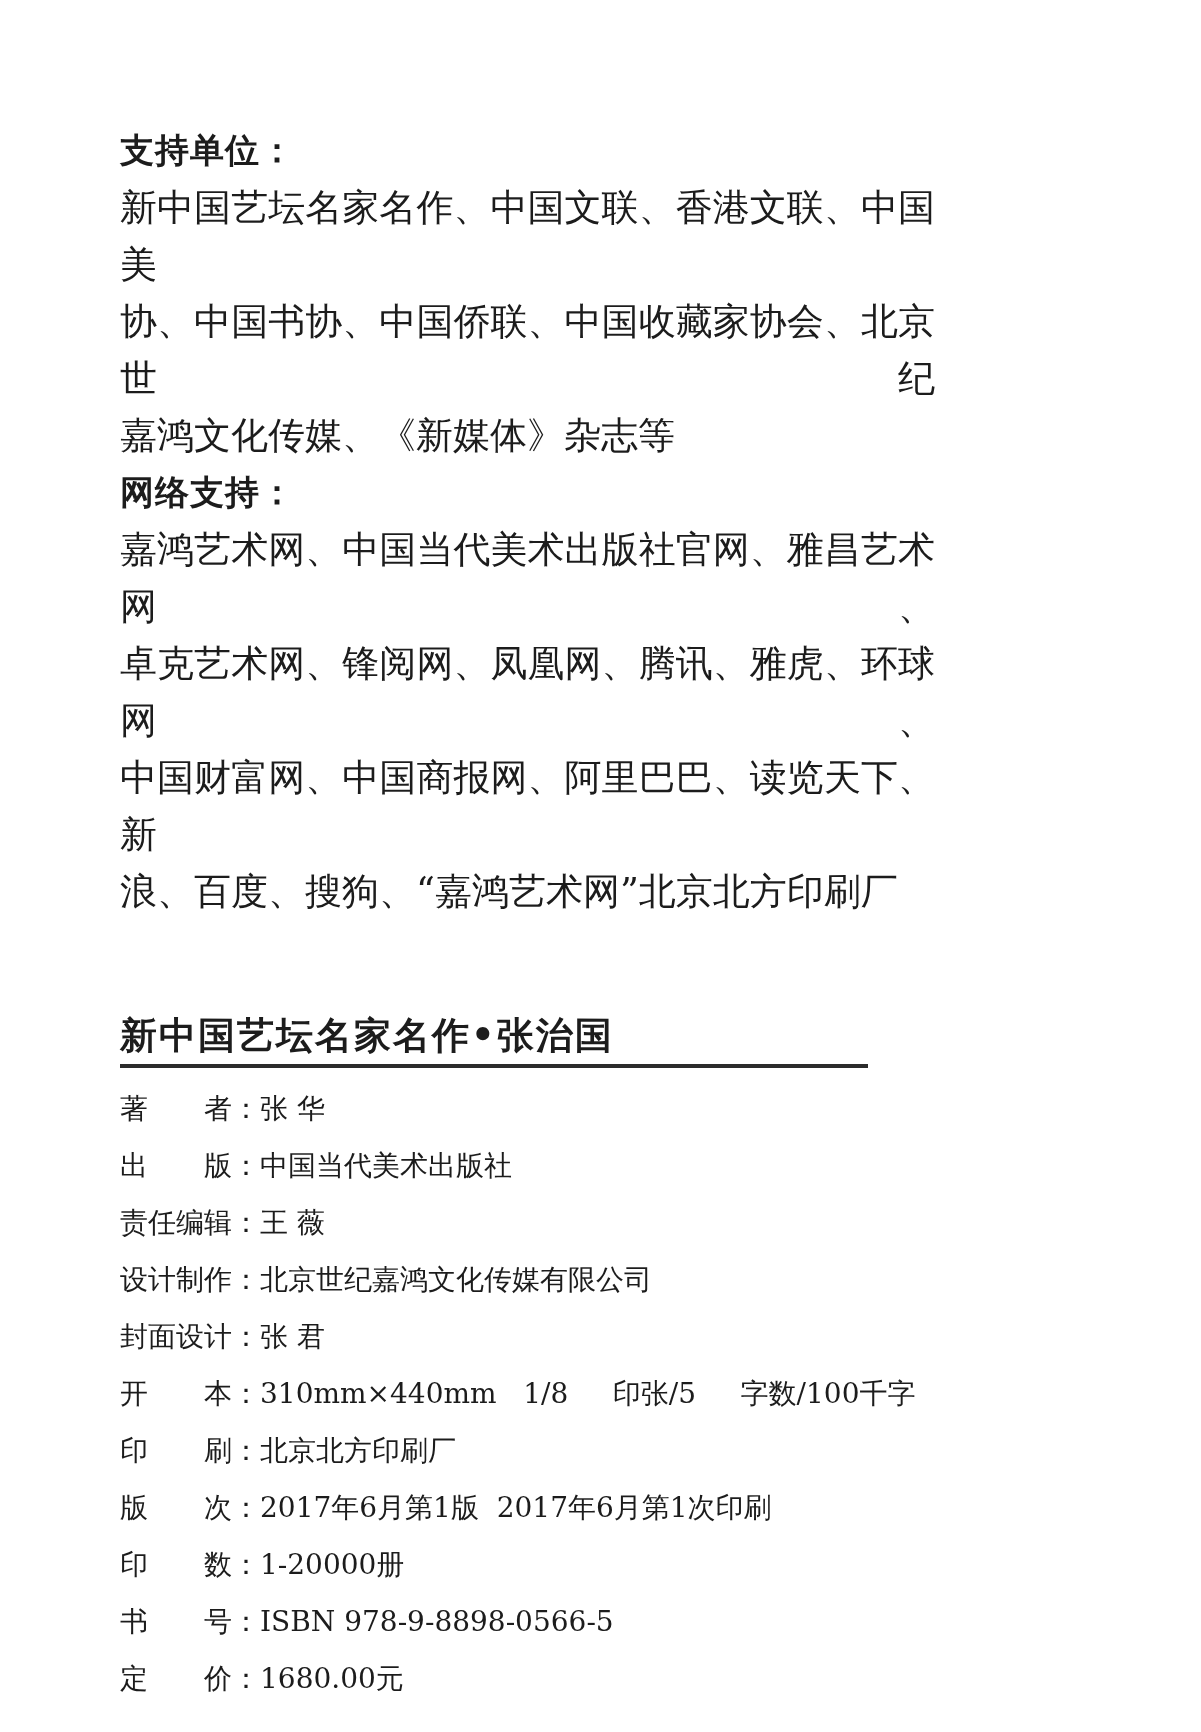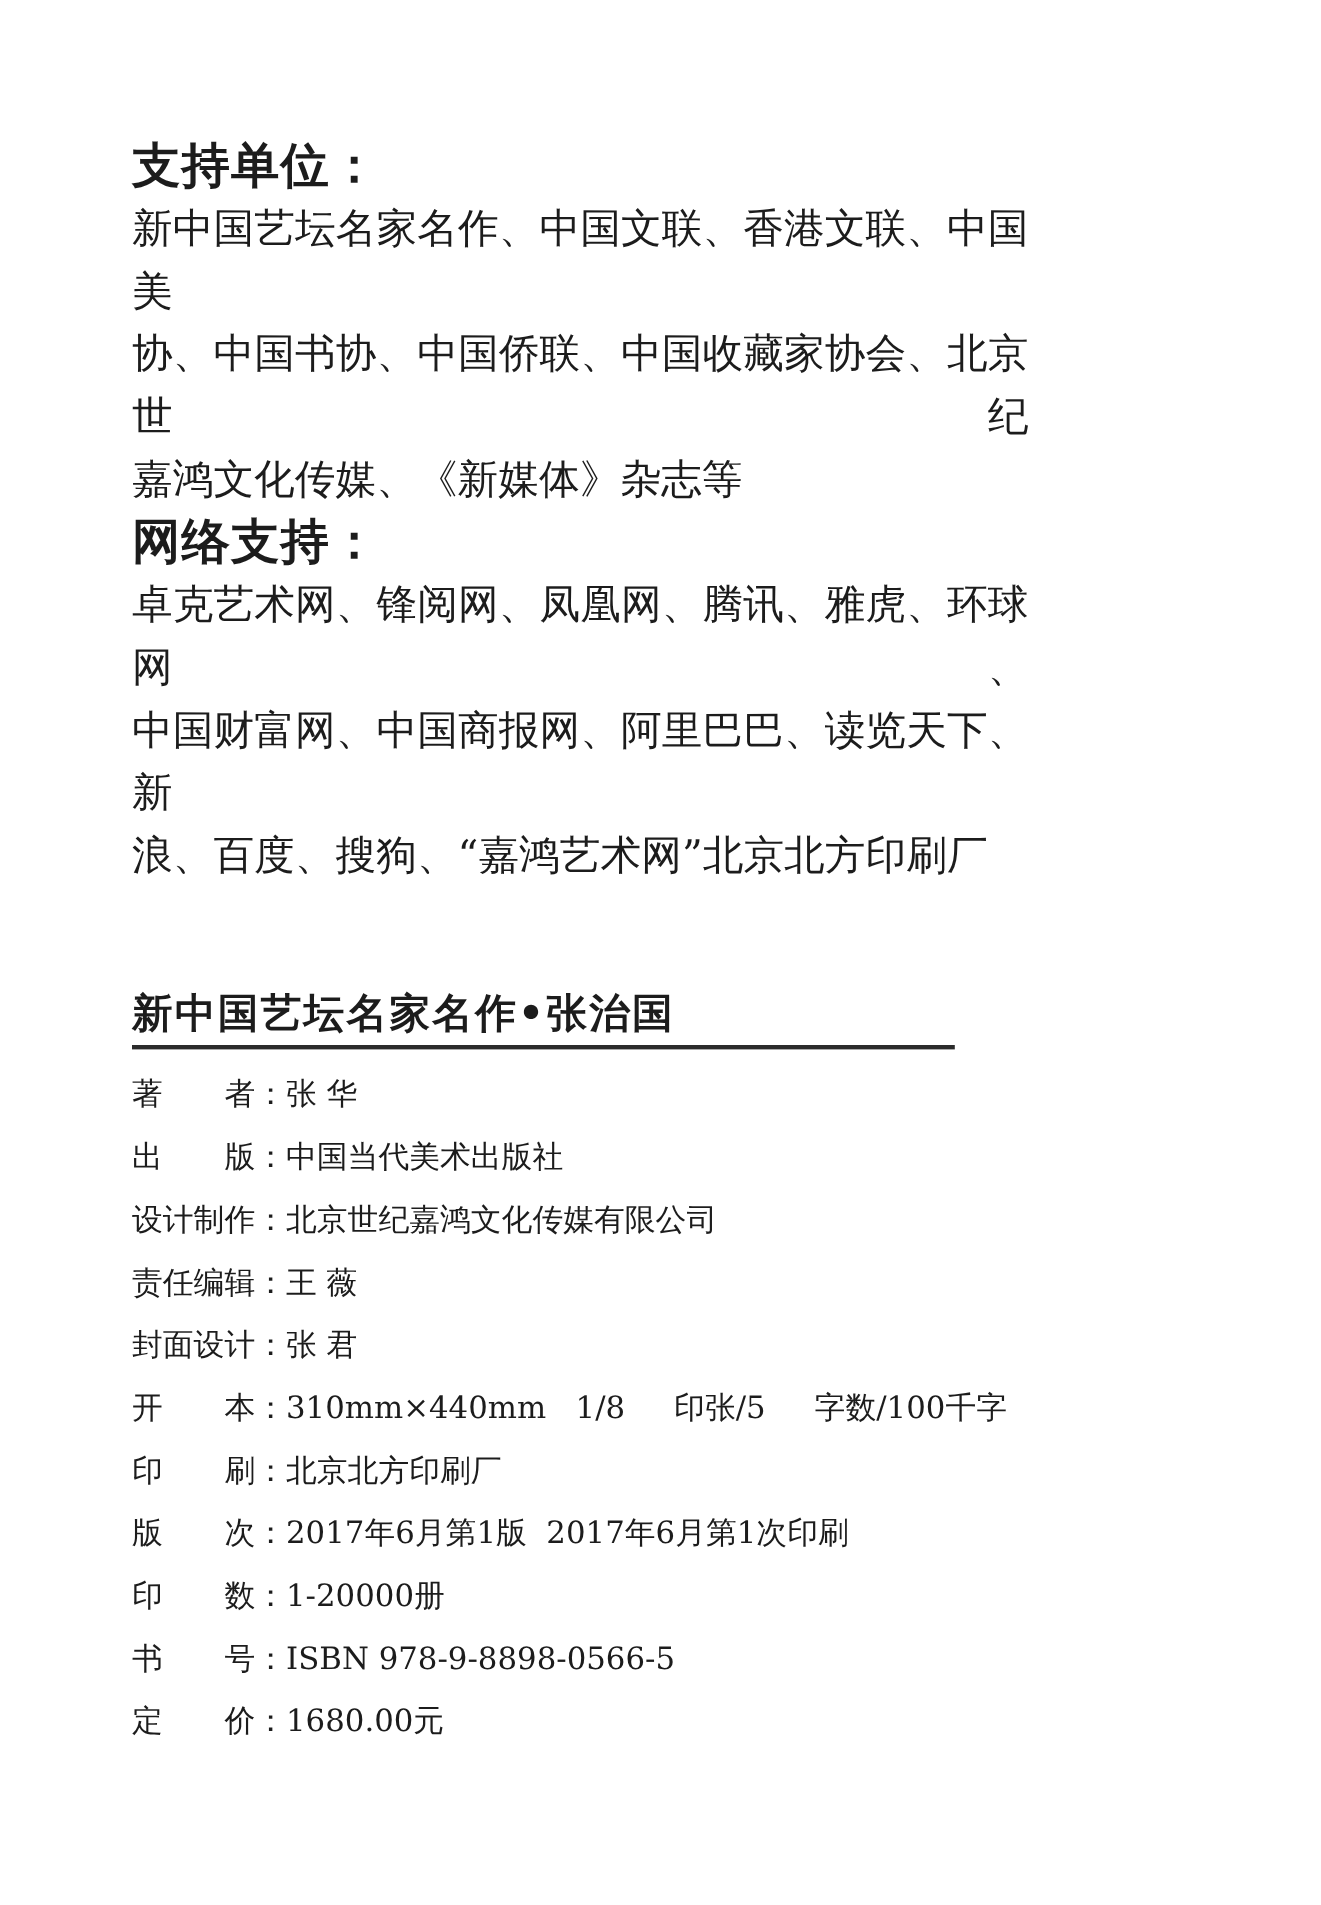--- a/index.html
+++ b/index.html
@@ -17,21 +17,21 @@
   .page {
     box-sizing: border-box;
     width: 1201px;
     height: 1732px;
     padding: 122px 0 0 120px;
   }
   .sec-heading {
     width: 815px;
     font-family: Liberation Sans, sans-serif;
     font-weight: bold;
-    font-size: 44px;
+    font-size: 34px;
     line-height: 57px;
     letter-spacing: 1px;
   }
   .para {
     width: 815px;
     font-size: 37px;
     line-height: 57px;
   }
   .jline {
     text-align: justify;
@@ -71,32 +71,33 @@
 
   <div class="para">
     <div class="jline">新中国艺坛名家名作、中国文联、香港文联、中国美</div>
     <div class="jline">协、中国书协、中国侨联、中国收藏家协会、北京世纪</div>
     <div class="lline">嘉鸿文化传媒、《新媒体》杂志等</div>
   </div>
 
   <div class="sec-heading">网络支持：</div>
 
   <div class="para">
+    <div class="jline">嘉鸿艺术网、中国当代美术出版社官网、雅昌艺术网、</div>
     <div class="jline">卓克艺术网、锋阅网、凤凰网、腾讯、雅虎、环球网、</div>
     <div class="jline">中国财富网、中国商报网、阿里巴巴、读览天下、新</div>
     <div class="lline">浪、百度、搜狗、“嘉鸿艺术网”北京北方印刷厂</div>
   </div>
 
   <div class="title-row">新中国艺坛名家名作•张治国</div>
 
   <div class="details">
     <div class="drow"><span class="dlabel">著　　者：</span><span class="dvalue">张 华</span></div>
     <div class="drow"><span class="dlabel">出　　版：</span><span class="dvalue">中国当代美术出版社</span></div>
+    <div class="drow"><span class="dlabel">责任编辑：</span><span class="dvalue">王 薇</span></div>
     <div class="drow"><span class="dlabel">设计制作：</span><span class="dvalue">北京世纪嘉鸿文化传媒有限公司</span></div>
-    <div class="drow"><span class="dlabel">责任编辑：</span><span class="dvalue">王 薇</span></div>
     <div class="drow"><span class="dlabel">封面设计：</span><span class="dvalue">张 君</span></div>
     <div class="drow"><span class="dlabel">开　　本：</span><span class="dvalue">310mm×440mm   1/8     印张/5     字数/100千字</span></div>
     <div class="drow"><span class="dlabel">印　　刷：</span><span class="dvalue">北京北方印刷厂</span></div>
     <div class="drow"><span class="dlabel">版　　次：</span><span class="dvalue">2017年6月第1版  2017年6月第1次印刷</span></div>
     <div class="drow"><span class="dlabel">印　　数：</span><span class="dvalue">1-20000册</span></div>
     <div class="drow"><span class="dlabel">书　　号：</span><span class="dvalue">ISBN 978-9-8898-0566-5</span></div>
     <div class="drow"><span class="dlabel">定　　价：</span><span class="dvalue">1680.00元</span></div>
   </div>
 
 </div>

